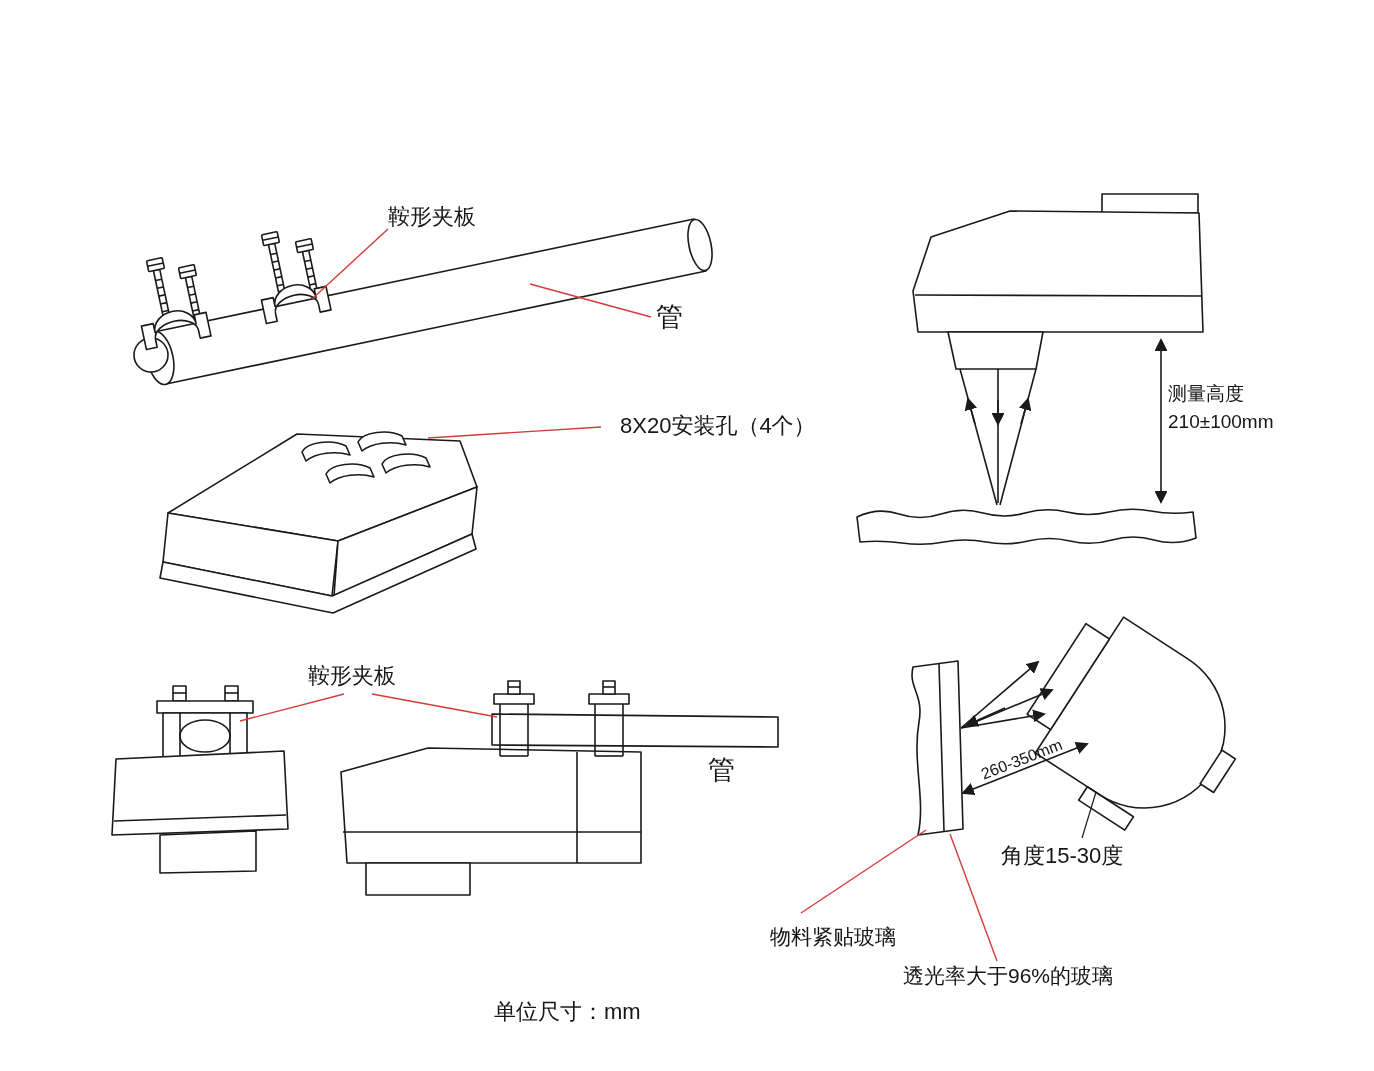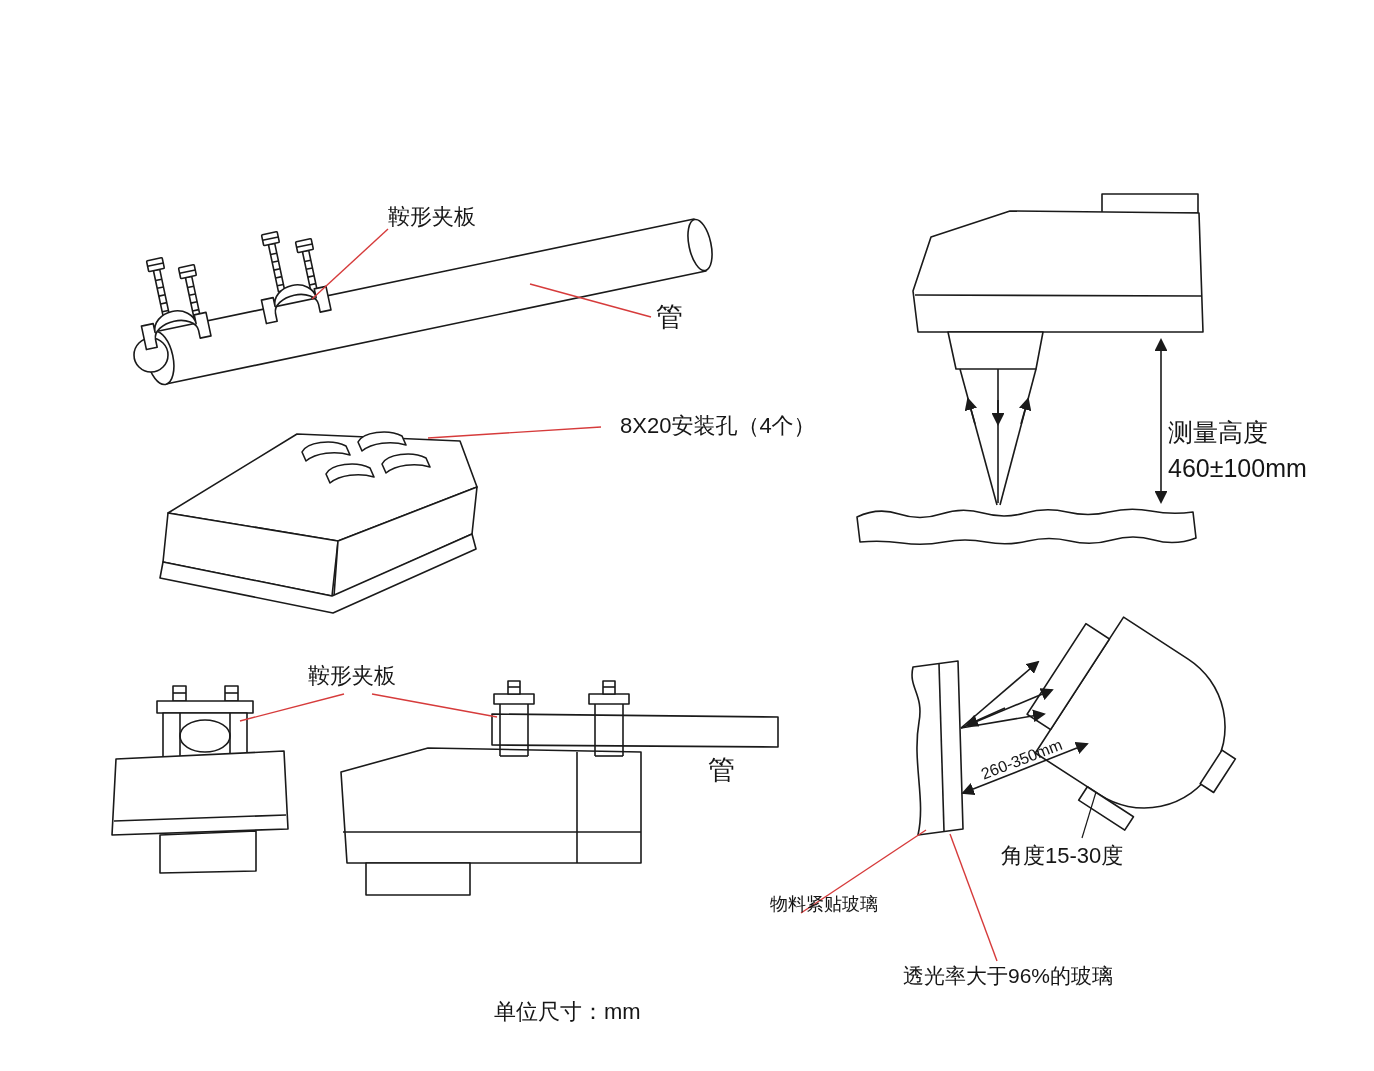--- a/index.html
+++ b/index.html
@@ -9,24 +9,24 @@
     font-family:"Liberation Sans","DejaVu Sans",sans-serif;color:#111;
     overflow:hidden;
   }
   .canvas svg{position:absolute;left:0;top:0;}
   .label{position:absolute;white-space:nowrap;color:#161616;}
   .l-saddle-top{left:388px;top:202px;font-size:22px;}
   .l-pipe-top{left:656px;top:299px;font-size:27px;font-weight:500;}
   .l-holes{left:604px;top:411px;font-size:22px;margin-left:16px;}
   .l-saddle-bottom{left:308px;top:661px;font-size:22px;}
   .l-pipe-bottom{left:708px;top:752px;font-size:27px;font-weight:500;}
-  .l-height{left:1168px;top:414px;font-size:25px;line-height:1.45;}
+  .l-height{left:1168px;top:380px;font-size:19px;line-height:1.45;}
   .l-distance{left:982px;top:766px;font-size:16px;transform:rotate(-21deg);transform-origin:left center;}
   .l-angle{left:1001px;top:841px;font-size:22px;}
-  .l-material{left:770px;top:892px;font-size:18px;}
+  .l-material{left:770px;top:923px;font-size:21px;}
   .l-glass{left:903px;top:962px;font-size:21px;}
   .l-unit{left:494px;top:997px;font-size:22px;}
 </style>
 </head>
 <body>
 
 <div class="canvas">
 
   <svg width="1374" height="1071" viewBox="0 0 1374 1071">
     <defs>
@@ -158,21 +158,21 @@
   <div class="label l-pipe-top">管</div>
 
   <div class="label l-holes">8X20安装孔（4个）</div>
 
   <div class="label l-saddle-bottom">鞍形夹板</div>
 
   <div class="label l-pipe-bottom">管</div>
 
   <div class="label l-height">
     <div>测量高度</div>
-    <div>460±100mm</div>
+    <div>210±100mm</div>
   </div>
 
   <div class="label l-distance">260-350mm</div>
 
   <div class="label l-angle">角度15-30度</div>
 
   <div class="label l-material">物料紧贴玻璃</div>
 
   <div class="label l-glass">透光率大于96%的玻璃</div>
 

